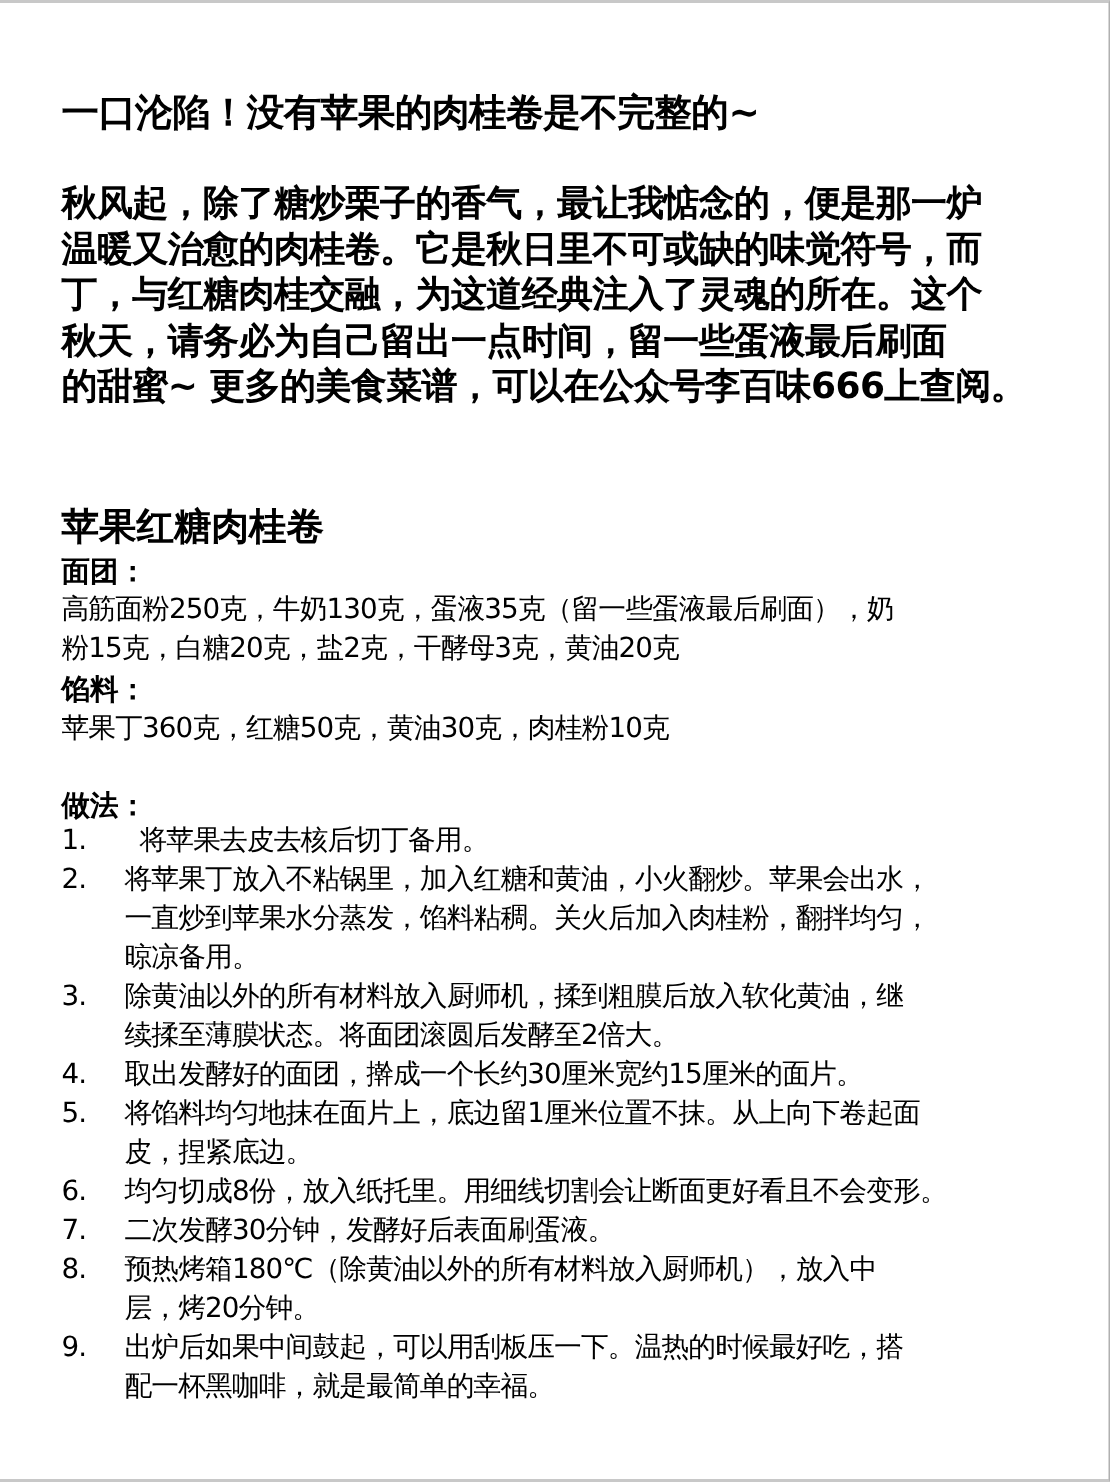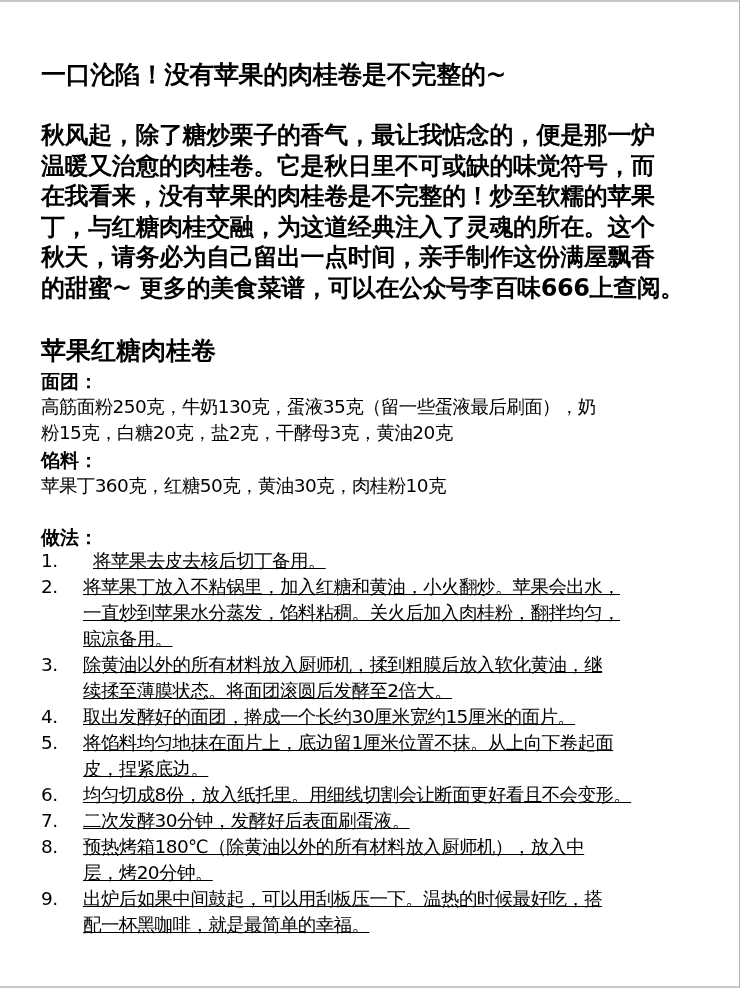--- a/index.html
+++ b/index.html
@@ -35,36 +35,35 @@
     .section-label {
       position: absolute; left: 0; font-size: 19px; font-weight: bold; line-height: 26px; white-space: nowrap;
     }
     .para {
       position: absolute; left: 0; font-size: 18.5px; line-height: 26px; white-space: nowrap; letter-spacing: -0.6px;
     }
     .steps { position: absolute; left: 0; top: 546px; width: 690px; }
     .step { position: relative; font-size: 18.5px; line-height: 26px; letter-spacing: -0.6px; }
     .step .num { position: absolute; left: 0; top: 0; width: 30px; }
     .step .lines { margin-left: 42px; }
-    .step .lines div { white-space: nowrap; text-decoration: underline; }
+    .step .lines div { white-space: nowrap; }
     .step.first .lines { margin-left: 52px; }
   </style>
 </head>
 <body>
 
 <div class="frame">
   <div class="content">
     <div class="title">一口沦陷！没有苹果的肉桂卷是不完整的~</div>
 
     <div class="intro">
       <div>秋风起，除了糖炒栗子的香气，最让我惦念的，便是那一炉</div>
       <div>温暖又治愈的肉桂卷。它是秋日里不可或缺的味觉符号，而</div>
-      <div>在我看来，没有苹果的肉桂卷是不完整的！炒至软糯的苹果</div>
       <div>丁，与红糖肉桂交融，为这道经典注入了灵魂的所在。这个</div>
-      <div>秋天，请务必为自己留出一点时间，亲手制作这份满屋飘香</div>
+      <div>秋天，请务必为自己留出一点时间，留一些蛋液最后刷面</div>
       <div>的甜蜜~ 更多的美食菜谱，可以在公众号李百味666上查阅。</div>
     </div>
 
     <div class="recipe-title">苹果红糖肉桂卷</div>
 
     <div class="section-label" style="top:366px">面团：</div>
     <div class="para" style="top:392px">高筋面粉250克，牛奶130克，蛋液35克（留一些蛋液最后刷面），奶</div>
     <div class="para" style="top:418px">粉15克，白糖20克，盐2克，干酵母3克，黄油20克</div>
 
     <div class="section-label" style="top:445px">馅料：</div>

